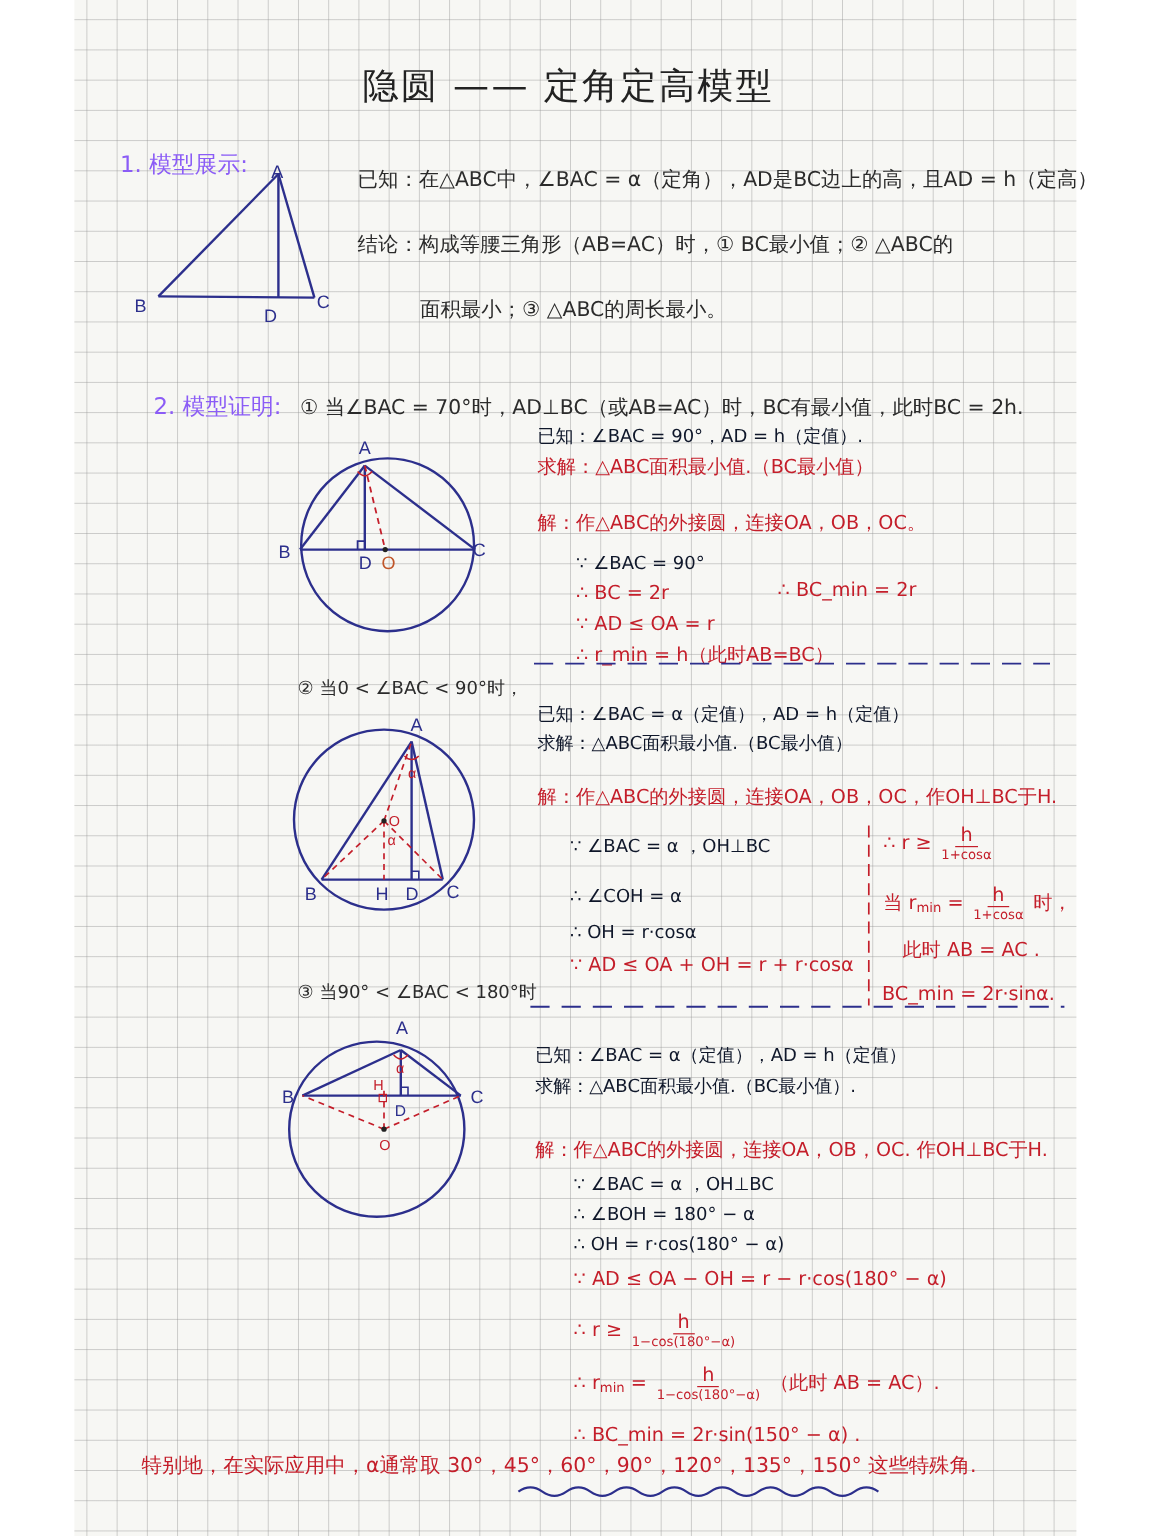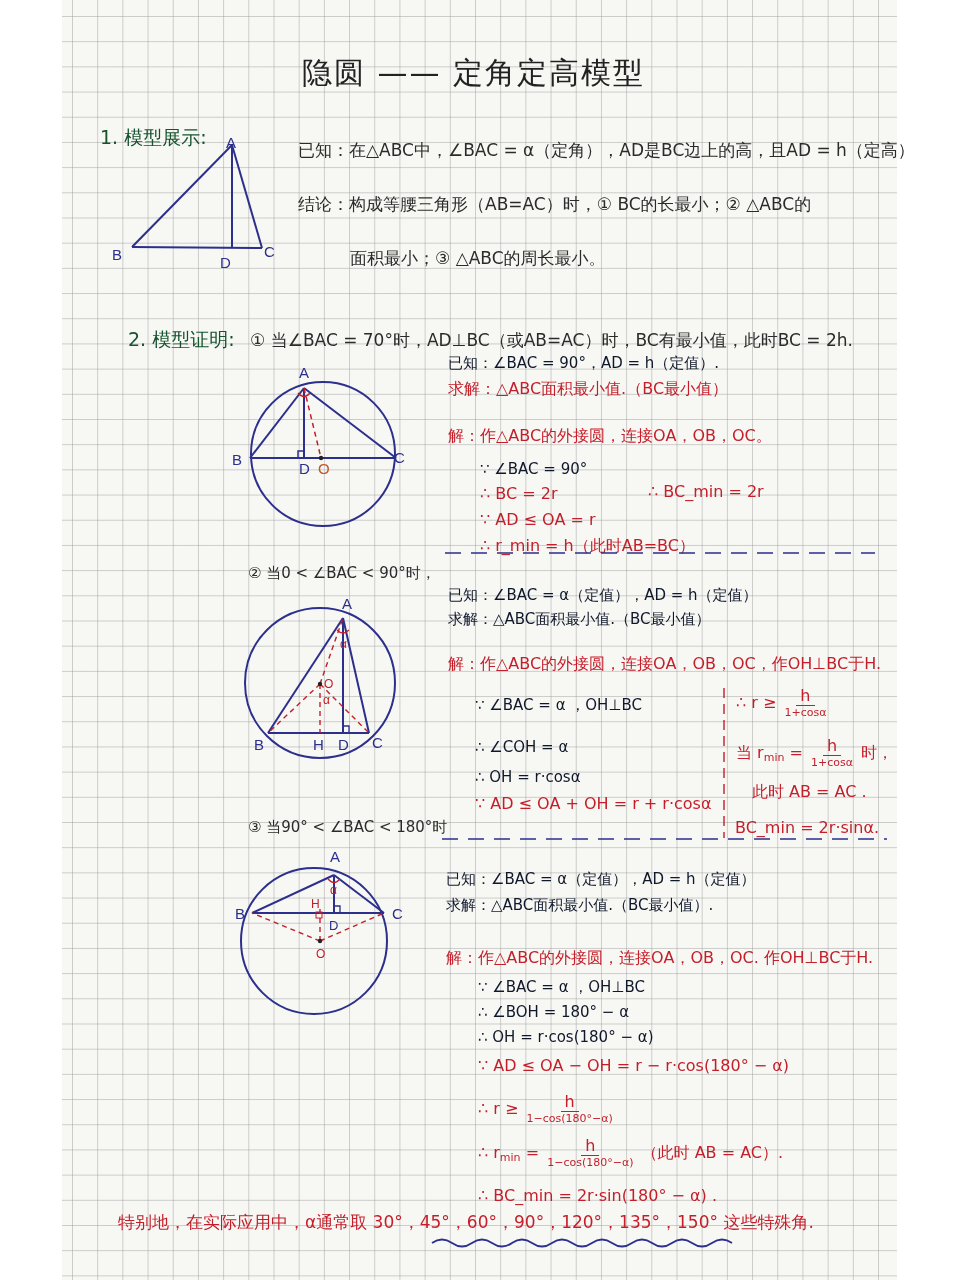--- a/index.html
+++ b/index.html
@@ -11,21 +11,21 @@
       position: absolute; left: 62px; top: 0; width: 835px; height: 1280px;
       background-color: #f7f7f4;
       background-image:
         linear-gradient(to right, rgba(150,150,150,0.45) 1px, transparent 1px),
         linear-gradient(to bottom, rgba(150,150,150,0.45) 1px, transparent 1px);
       background-size: 25.2px 25.2px;
       background-position: 10px 16px;
     }
     .t { position: absolute; white-space: nowrap; line-height: 1; }
     .title { font-size: 30px; letter-spacing: 2px; color: #222; }
-    .h { font-size: 19px; color: #14532d; }
+    .h { font-size: 19px; color: #8b5cf6; }
     .body { font-size: 17px; color: #2b2b2b; }
     .rs { font-size: 15px; color: #0f172a; }
     .rm { font-size: 16px; color: #c41e2a; }
     .frac { display: inline-flex; flex-direction: column; align-items: center; vertical-align: middle; margin: 0 3px; }
     .frac .num { border-bottom: 1.5px solid #c41e2a; padding: 0 4px 1px; font-size: 16px; }
     .frac .den { font-size: 11px; padding-top: 1px; }
     .sub { font-size: 11px; vertical-align: -3px; }
     svg.fig { position: absolute; overflow: visible; }
     .lbl { font-family: "Liberation Sans", sans-serif; font-size: 15px; fill: #2c2f8c; }
     .lblr { font-family: "Liberation Sans", sans-serif; font-size: 12px; fill: #c41e2a; }
@@ -46,21 +46,21 @@
     <line x1="32" y1="117" x2="162" y2="118"></line>
     <line x1="132" y1="15" x2="132" y2="118"></line>
   </g>
   <text class="lbl" x="126" y="18">A</text>
   <text class="lbl" x="12" y="130">B</text>
   <text class="lbl" x="164" y="127">C</text>
   <text class="lbl" x="120" y="138">D</text>
 </svg>
 
 <div class="t body" style="left:298px;top:142px;text-align:center;">已知：在△ABC中，∠BAC = α（定角），AD是BC边上的高，且AD = h（定高）</div>
-<div class="t body" style="left:298px;top:196px;">结论：构成等腰三角形（AB=AC）时，① BC的长最小；② △ABC的</div>
+<div class="t body" style="left:298px;top:196px;">结论：构成等腰三角形（AB=AC）时，① BC最小值；② △ABC的</div>
 <div class="t body" style="left:350px;top:250px;">面积最小；③ △ABC的周长最小。</div>
 
 <div class="t h" style="left:100px;top:330px;margin-left:28px;">2. 模型证明:</div>
 <div class="t body" style="left:250px;top:332px;">① 当∠BAC = 70°时，AD⊥BC（或AB=AC）时，BC有最小值，此时BC = 2h.</div>
 
 <svg class="fig" style="left:228px;top:360px;" width="200" height="190">
   <circle cx="95" cy="94" r="72" stroke="#2c2f8c" stroke-width="2" fill="none"></circle>
   <g stroke="#2c2f8c" stroke-width="2" fill="none">
     <line x1="22" y1="98" x2="168" y2="98"></line>
     <line x1="22" y1="98" x2="76" y2="28"></line>
@@ -198,18 +198,18 @@
 </div>
 <div class="t rm" style="left:478px;top:1138px;">
   <span>∴ r</span><span class="sub">min</span>
   <span>=</span>
   <span class="frac">
     <span class="num">h</span>
     <span class="den">1−cos(180°−α)</span>
   </span>
   <span>（此时 AB = AC）.</span>
 </div>
-<div class="t rm" style="left:478px;top:1188px;">∴ BC_min = 2r·sin(180° − α) .</div>
+<div class="t rm" style="left:478px;top:1188px;">∴ BC_min = 2r·sin(150° − α) .</div>
 
 <div class="t rm" style="left:118px;top:1214px;font-size:17px;">特别地，在实际应用中，α通常取 30°，45°，60°，90°，120°，135°，150° 这些特殊角.</div>
 <svg class="fig" style="left:432px;top:1236px;" width="300" height="14">
   <path d="M0 7 q10 -7 20 0 t20 0 t20 0 t20 0 t20 0 t20 0 t20 0 t20 0 t20 0 t20 0 t20 0 t20 0 t20 0 t20 0 t20 0" stroke="#2c2f8c" stroke-width="1.8" fill="none"></path>
 </svg>
 
 </body></html>

